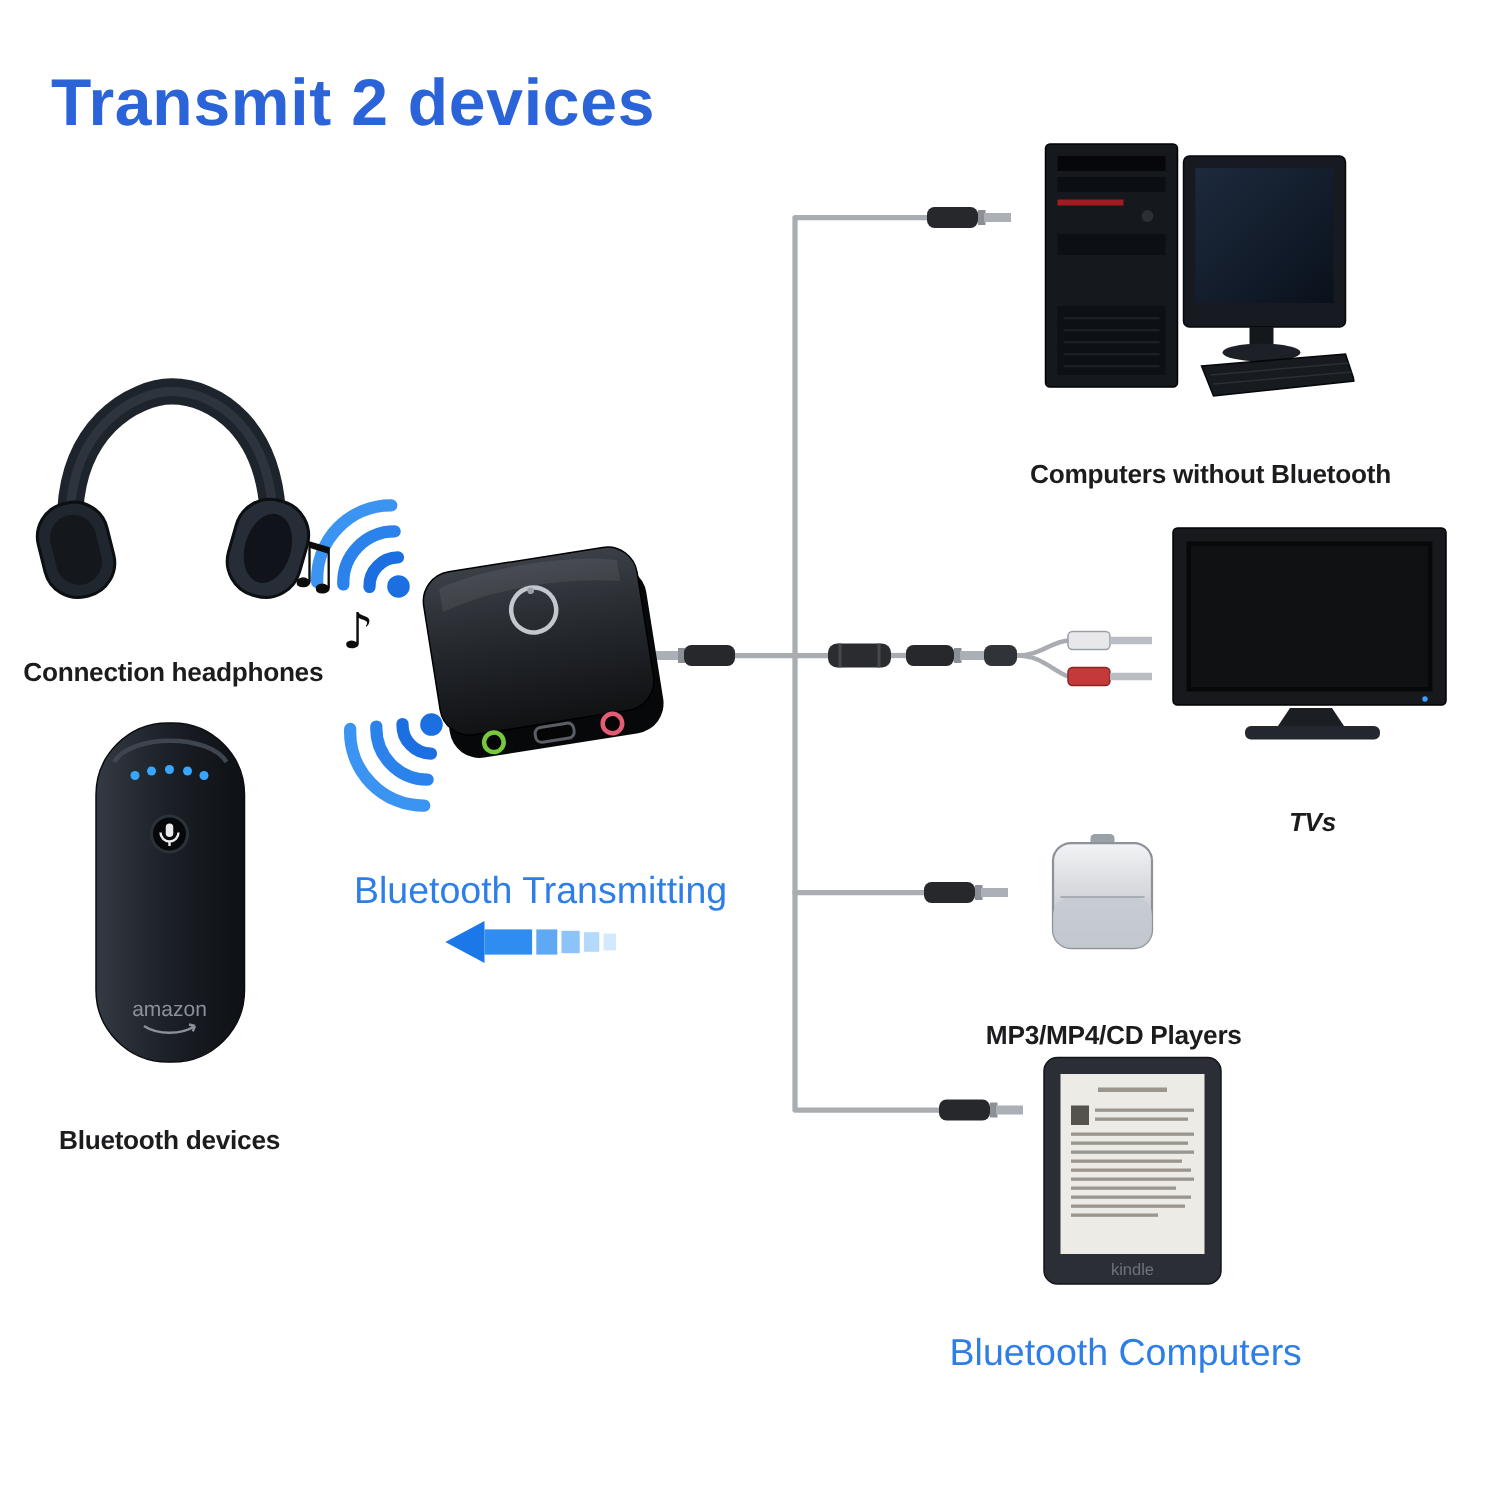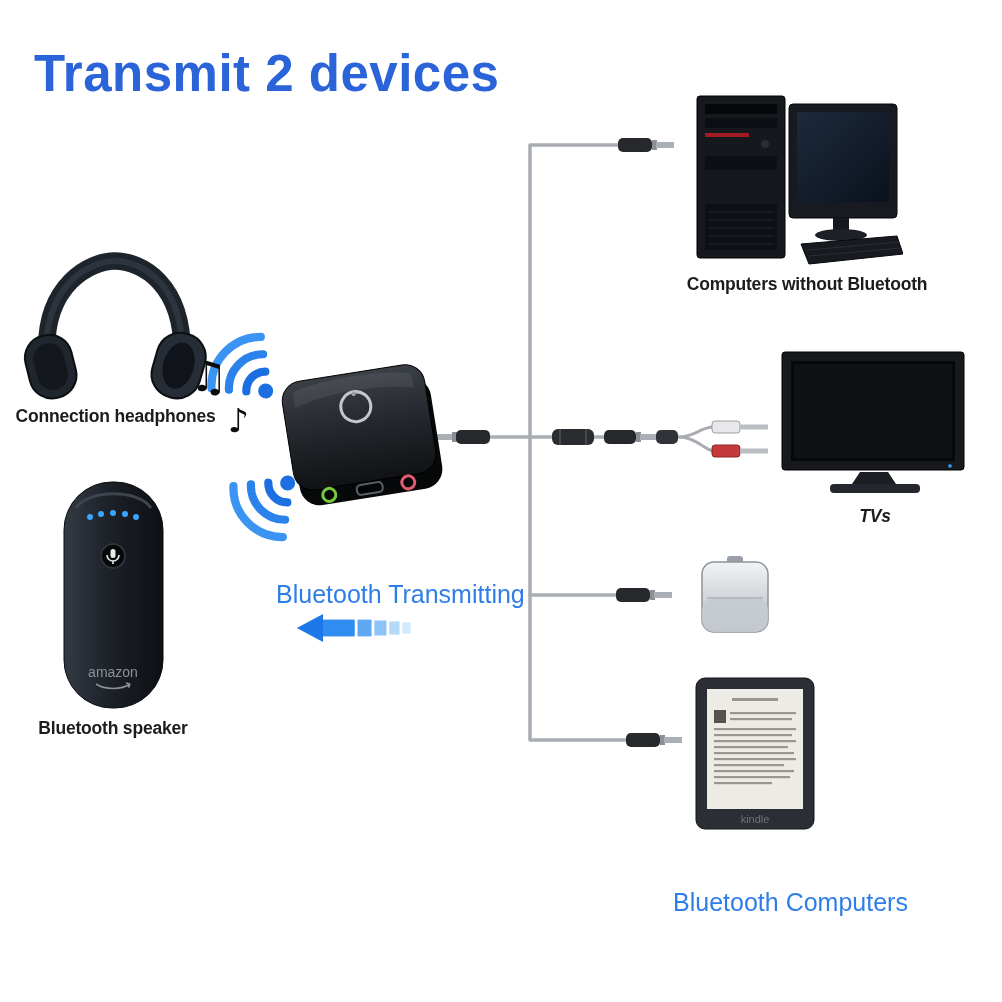--- a/index.html
+++ b/index.html
@@ -3,46 +3,46 @@
 <meta charset="utf-8">
 <style>
   * { margin:0; padding:0; box-sizing:border-box; }
   html,body { background:#ffffff; }
   .canvas {
     position:relative; width:1002px; height:1002px; background:#ffffff;
     font-family:"Liberation Sans", sans-serif; overflow:hidden;
   }
   .abs { position:absolute; }
   .title {
-    left:34px; top:44px; font-size:51px; font-weight:bold;
+    left:34px; top:44px; font-size:44px; font-weight:bold;
     color:#2b63d9; letter-spacing:0.5px;
   }
   .dev-label {
     font-weight:bold; font-size:17.5px; color:#1c1c1e;
-    text-align:center; letter-spacing:-0.2px; z-index:4;
+    text-align:center; letter-spacing:-0.2px; z-index:4;margin-top:32px;
   }
-  .blue-label { color:#2e7ee8; font-size:25px; z-index:4;margin-left:40px; }
+  .blue-label { color:#2e7ee8; font-size:25px; z-index:4; }
   .lbl-headphones { left:8px;   top:406px; width:215px; }
   .lbl-speaker    { left:8px;   top:718px; width:210px; }
   .lbl-computers  { left:672px; top:274px; width:270px; }
   .lbl-tvs        { left:780px; top:506px; width:190px;font-style:italic; }
   .lbl-mp3        { left:630px; top:648px; width:225px; }
   .lbl-kindle     { left:638px; top:852px; width:235px; }
   .lbl-transmitting { left:236px; top:580px; }
   .lbl-connection   { left:628px; top:888px; width:245px; text-align:center; }
 
   .cables   { left:0; top:0; width:1002px; height:1002px; z-index:1; }
   .device   { z-index:2; }
   .headphones { left:12px;  top:242px; width:205px; height:165px; }
   .speaker    { left:56px;  top:476px; width:115px; height:238px; }
   .adapter    { left:262px; top:342px; width:200px; height:182px; z-index:3; }
   .computer   { left:693px; top:92px;  width:210px; height:176px; }
   .tv         { left:780px; top:350px; width:190px; height:150px; }
   .mp3        { left:697px; top:554px; width:76px;  height:84px; }
-  .kindle     { left:694px; top:676px; width:122px; height:155px; }
+  .kindle     { left:694px; top:703px; width:122px; height:155px; }
 
   .signal { width:82px; height:82px; z-index:2; }
   .signal-top    { left:204px; top:330px; transform:rotate(-46deg); }
   .signal-bottom { left:226px; top:462px; transform:rotate(-134deg); }
 
   .note { font-family:"DejaVu Sans", sans-serif; color:#0c0c0c; z-index:2; line-height:1; }
   .note-1 { left:190px; top:356px; font-size:42px; }
   .note-2 { left:228px; top:404px; font-size:33px; }
 
   .arrow { left:295px; top:612px; width:140px; height:32px; z-index:2; }
@@ -152,21 +152,21 @@
         <g>
           <rect x="54.5" y="73" width="5" height="9" rx="2.5" fill="#e8eaec"></rect>
           <path d="M51 79 a6 6 0 0 0 12 0" fill="none" stroke="#e8eaec" stroke-width="1.6"></path>
           <line x1="57" y1="85" x2="57" y2="88" stroke="#e8eaec" stroke-width="1.6"></line>
         </g>
       </g>
       <text x="57" y="201" text-anchor="middle" font-size="14" fill="#8b9199" font-family="Liberation Sans, sans-serif">amazon</text>
       <path d="M40 208 C49 214 65 214 74 208 M74 208 l-4 -1 M74 208 l-1.5 3.6" stroke="#8b9199" stroke-width="1.6" fill="none"></path>
     </svg>
   </div>
-  <div class="abs dev-label lbl-speaker">Bluetooth speaker</div>
+  <div class="abs dev-label lbl-speaker">Bluetooth devices</div>
 
   <div class="abs device adapter">
     <svg viewBox="0 0 200 182" width="200" height="182">
       <defs>
         <linearGradient id="adpGrad" x1="0" y1="0" x2="0" y2="1">
           <stop offset="0" stop-color="#3b4047"></stop>
           <stop offset="0.55" stop-color="#212429"></stop>
           <stop offset="1" stop-color="#101214"></stop>
         </linearGradient>
       </defs>
@@ -276,20 +276,21 @@
           <stop offset="0" stop-color="#f2f3f5"></stop>
           <stop offset="1" stop-color="#b4b8bf"></stop>
         </linearGradient>
       </defs>
       <rect x="30" y="2" width="16" height="8" rx="3" fill="#9aa0a8"></rect>
       <rect x="5" y="8" width="66" height="70" rx="12" fill="url(#mp3Grad)" stroke="#8d929a" stroke-width="1.5"></rect>
       <rect x="5" y="44" width="66" height="34" rx="12" fill="#c6cad1" opacity="0.85"></rect>
       <line x1="10" y1="44" x2="66" y2="44" stroke="#9aa0a8"></line>
     </svg>
   </div>
+  <div class="abs dev-label lbl-mp3">MP3/MP4/CD Players</div>
 
   <div class="abs device kindle">
     <svg viewBox="0 0 122 155" width="122" height="155">
       <rect x="2" y="2" width="118" height="151" rx="9" fill="#2b2e34" stroke="#121418"></rect>
       <rect x="13" y="13" width="96" height="120" fill="#edebe5"></rect>
       <g fill="#9a968e">
         <rect x="38" y="22" width="46" height="3"></rect>
         <rect x="20" y="34" width="12" height="13" fill="#55534e"></rect>
         <rect x="36" y="36" width="66" height="2.2"></rect>
         <rect x="36" y="42" width="62" height="2.2"></rect>

